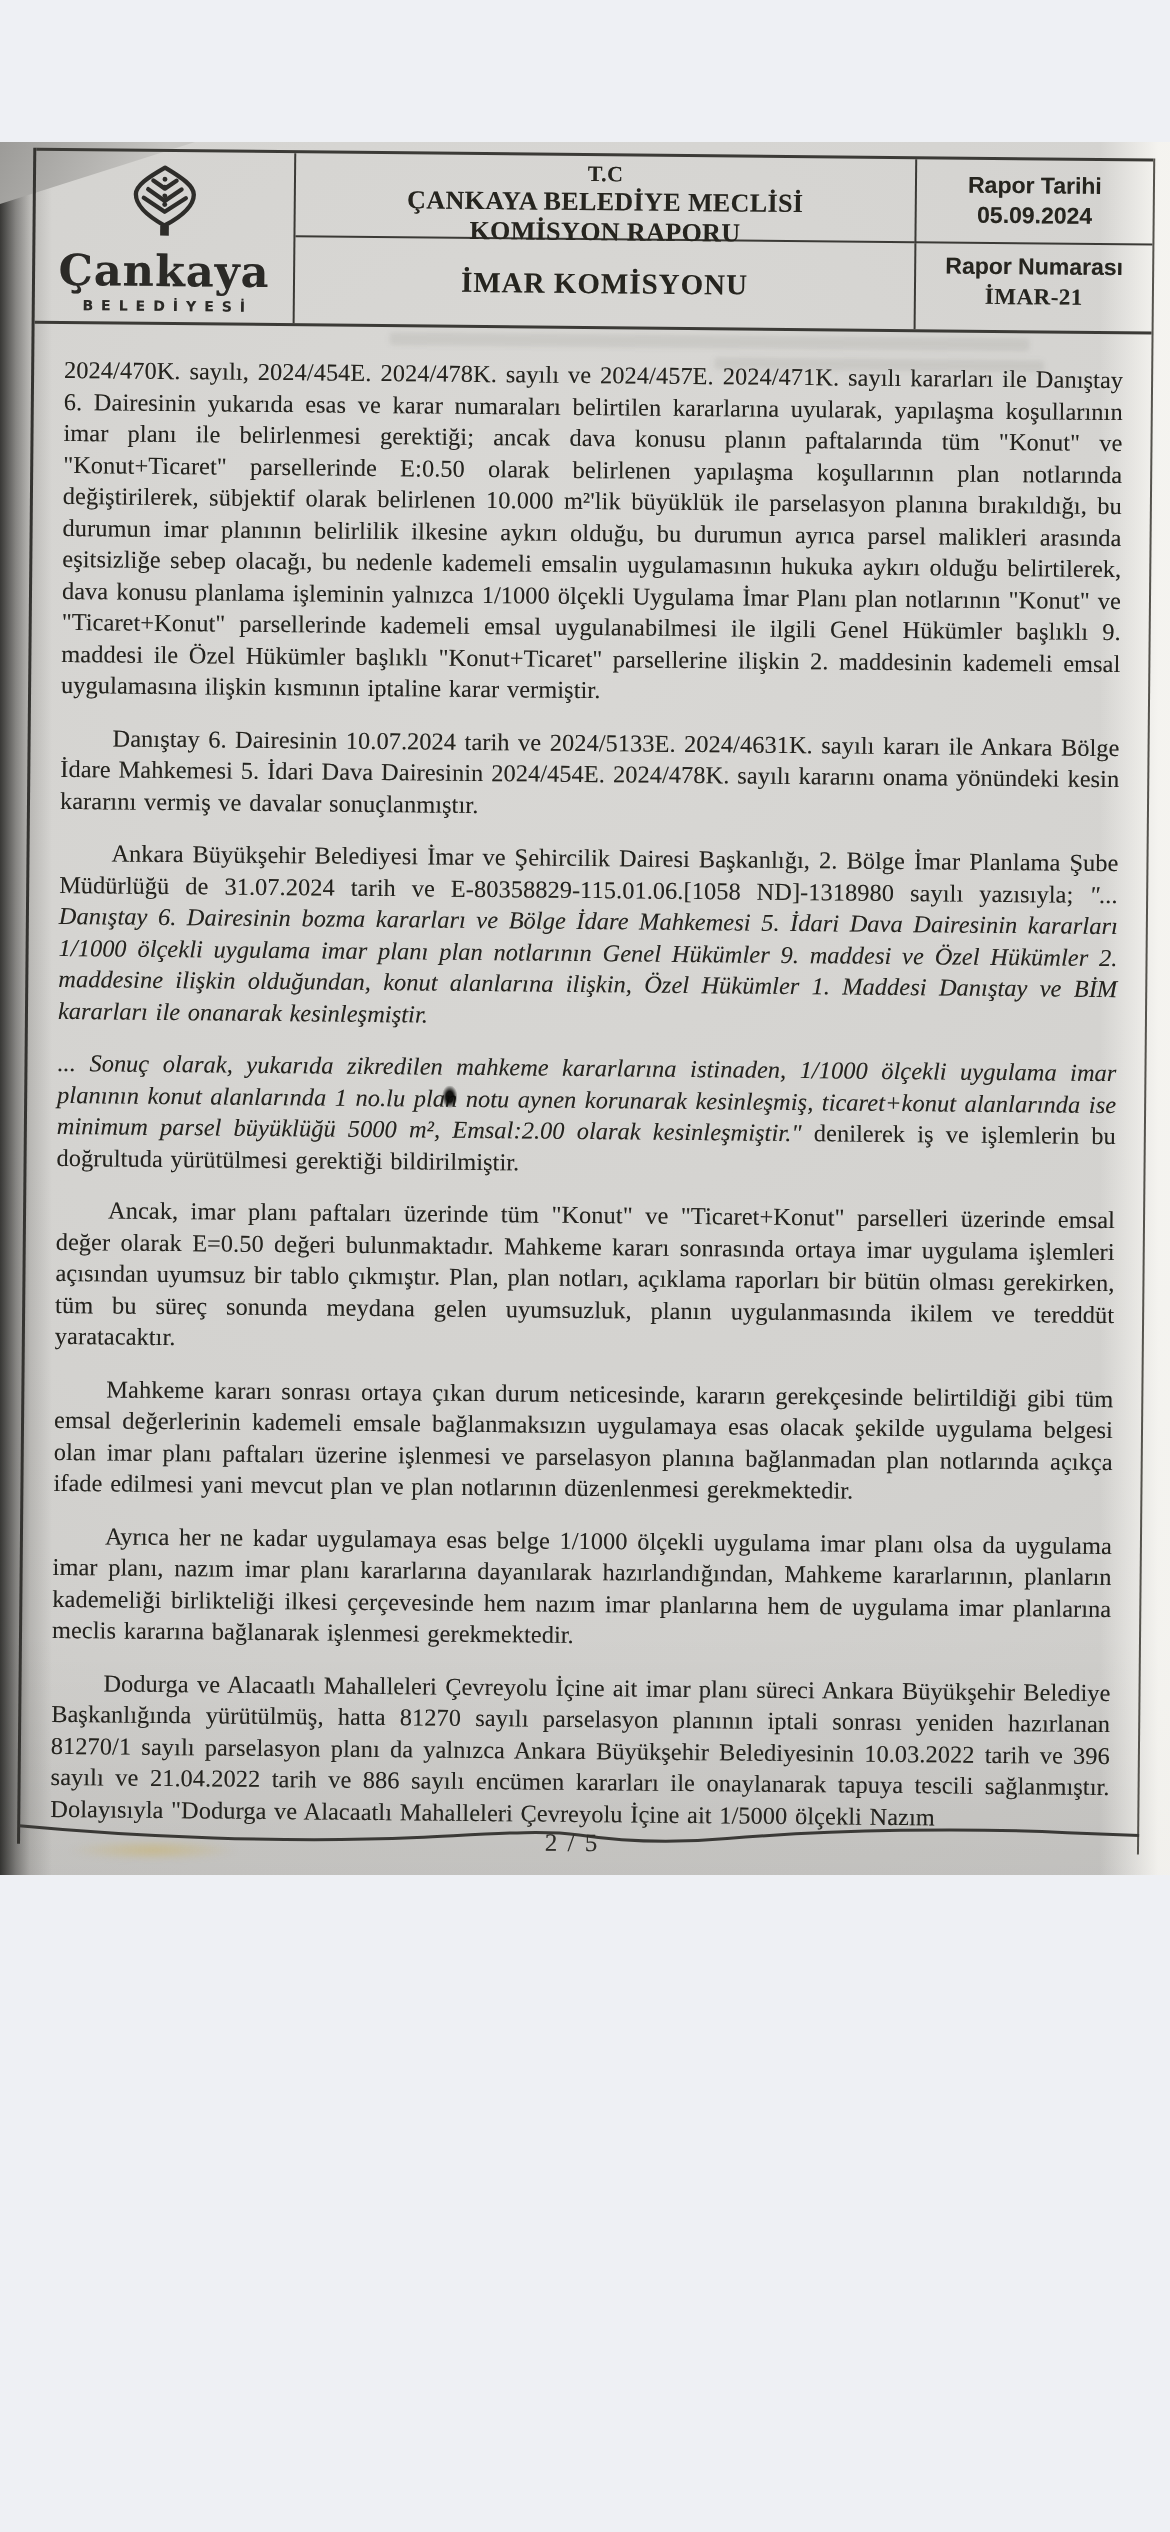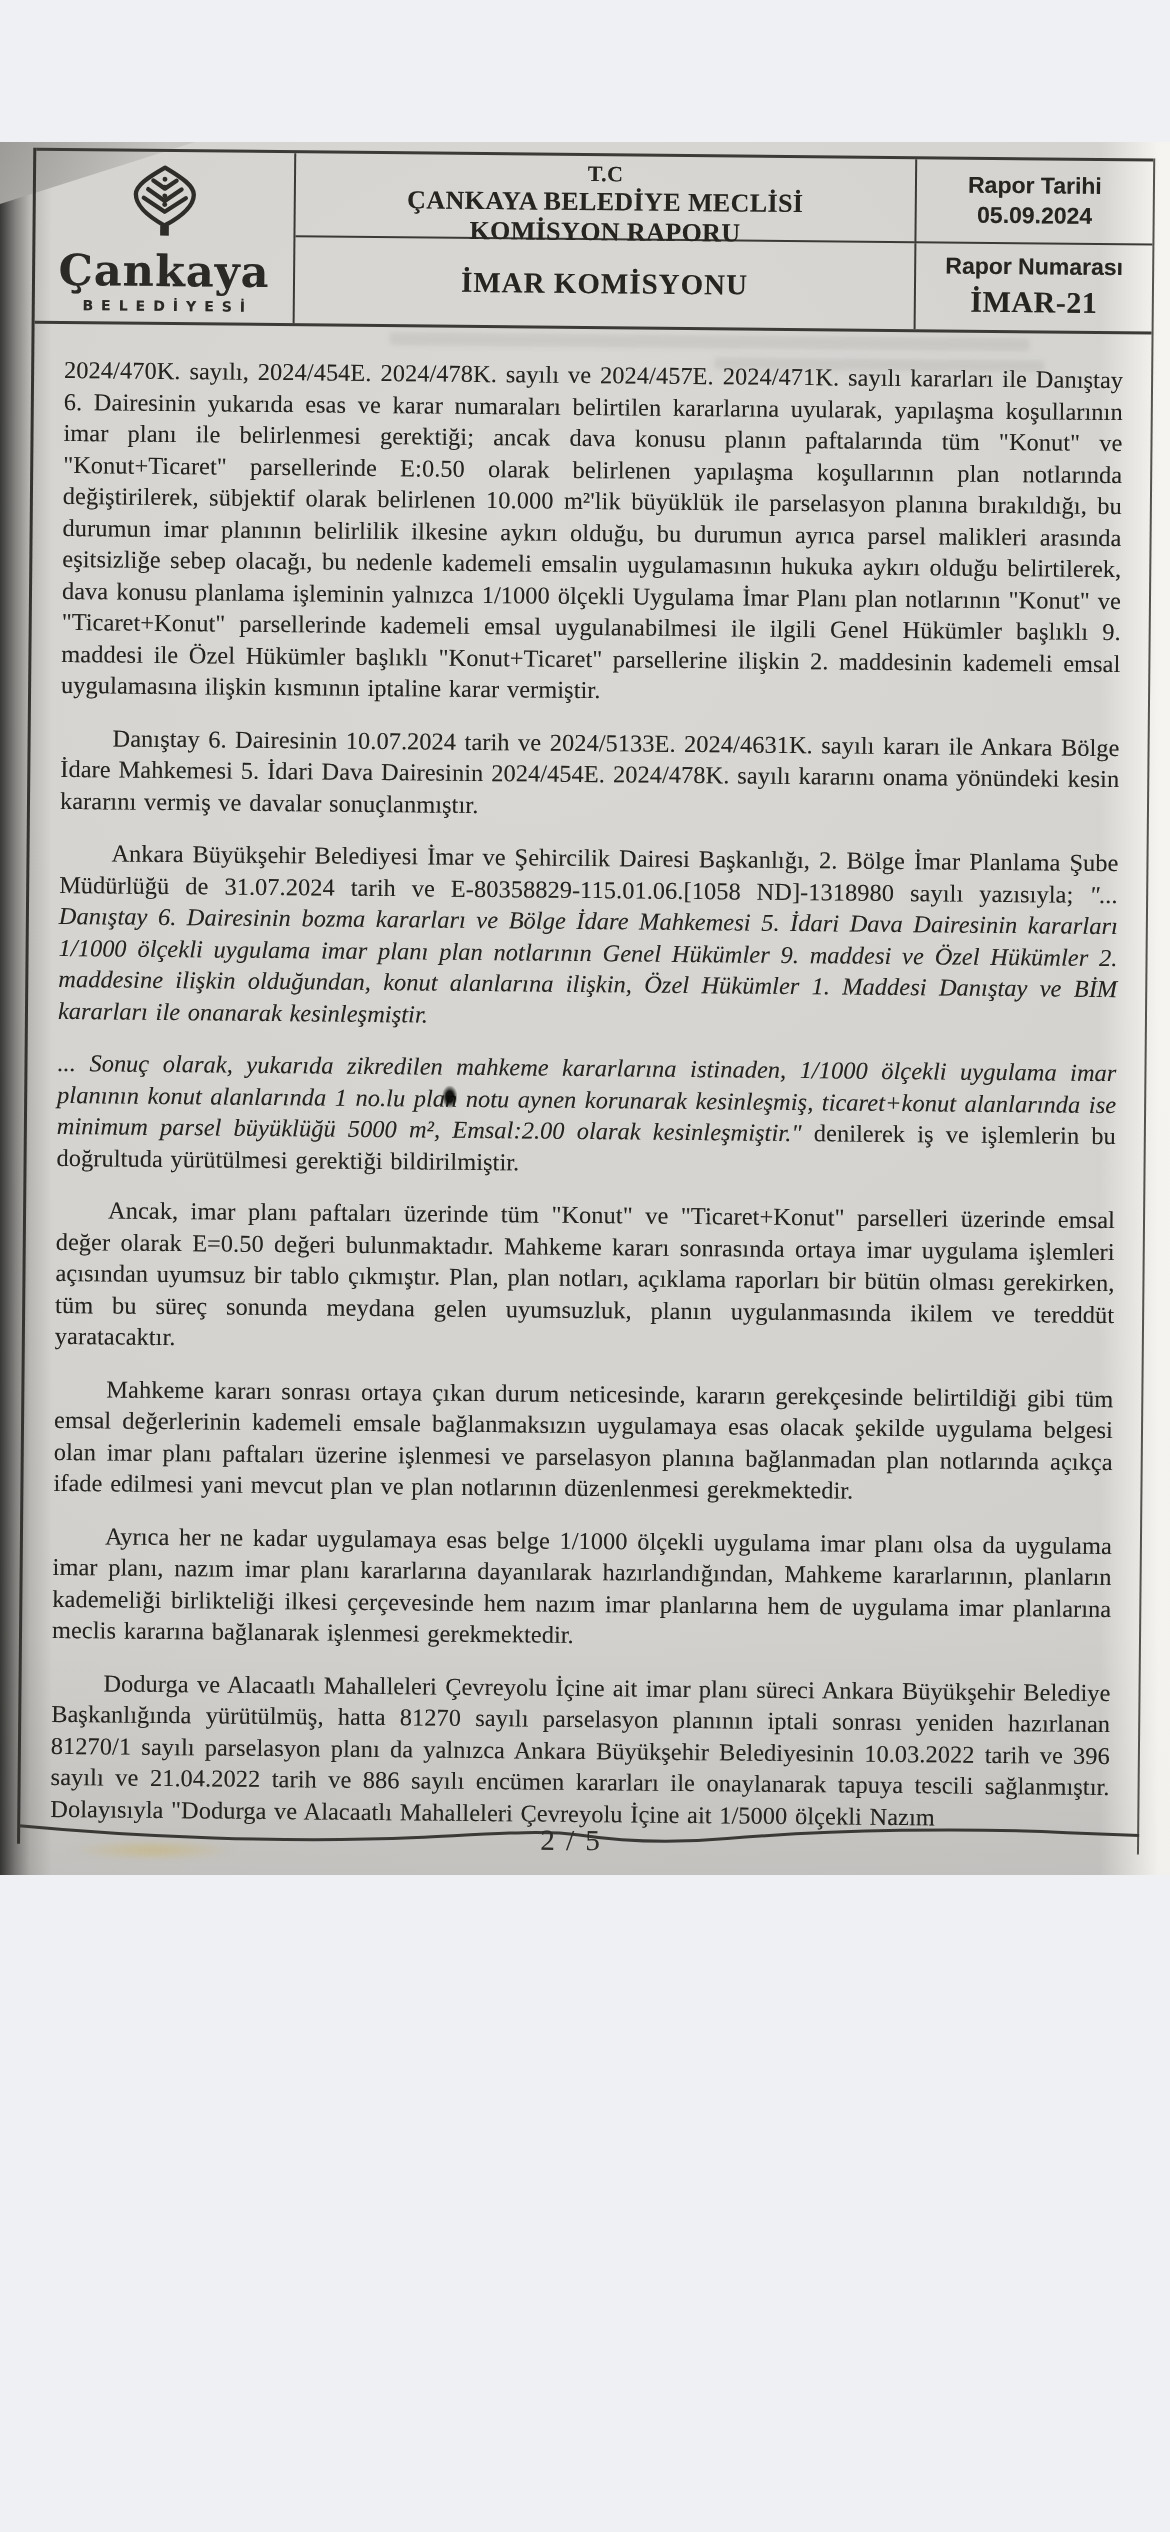--- a/index.html
+++ b/index.html
@@ -80,21 +80,21 @@
     grid-area:2/2/3/3;
     display:flex;align-items:center;justify-content:center;
     font-weight:bold;font-size:29px;letter-spacing:1px;
   }
   .number-cell{
     grid-area:2/3/3/4;border-left:2.5px solid var(--line);
     display:flex;flex-direction:column;align-items:center;justify-content:flex-start;
     padding-top:8px;
     font-family:"Liberation Sans", sans-serif;font-weight:bold;font-size:23px;line-height:1.3;
   }
-  .report-no{font-family:"Liberation Serif", serif;font-size:30px;letter-spacing:0.5px;}
+  .report-no{font-family:"Liberation Serif", serif;font-size:23px;letter-spacing:0.5px;}
 
   
   .logo-word{
     font-family:"DejaVu Serif", serif;font-weight:bold;font-size:43px;
     letter-spacing:1px;color:#2b2a27;margin-top:2px;line-height:1;
   }
   .logo-sub{
     font-family:"DejaVu Sans", sans-serif;font-weight:bold;font-size:14px;
     letter-spacing:8px;color:#2b2a27;margin-top:5px;text-indent:8px;
   }
@@ -114,21 +114,21 @@
   .blot{position:relative;}
   .blot::after{
     content:"";position:absolute;left:-3px;top:1px;width:15px;height:22px;
     background:radial-gradient(ellipse at center, rgba(8,8,6,0.95) 35%, rgba(8,8,6,0) 75%);
   }
 
   
   .bottom-line{position:absolute;left:-3px;bottom:-2px;width:1124px;height:36px;}
   .page-num{
     position:absolute;bottom:-8px;left:50%;transform:translateX(-62%);
-    font-size:29px;color:#2e2d29;letter-spacing:2px;margin-top:40px;
+    font-size:25px;color:#2e2d29;letter-spacing:2px;margin-top:40px;
   }
 
   
   .ghost{position:absolute;background:rgba(66,64,58,0.09);filter:blur(2.5px);border-radius:4px;}
   .ghost-a{left:355px;top:181px;width:640px;height:13px;}
   .ghost-b{left:420px;top:116px;width:330px;height:12px;}
 </style>
 </head>
 <body>
 

